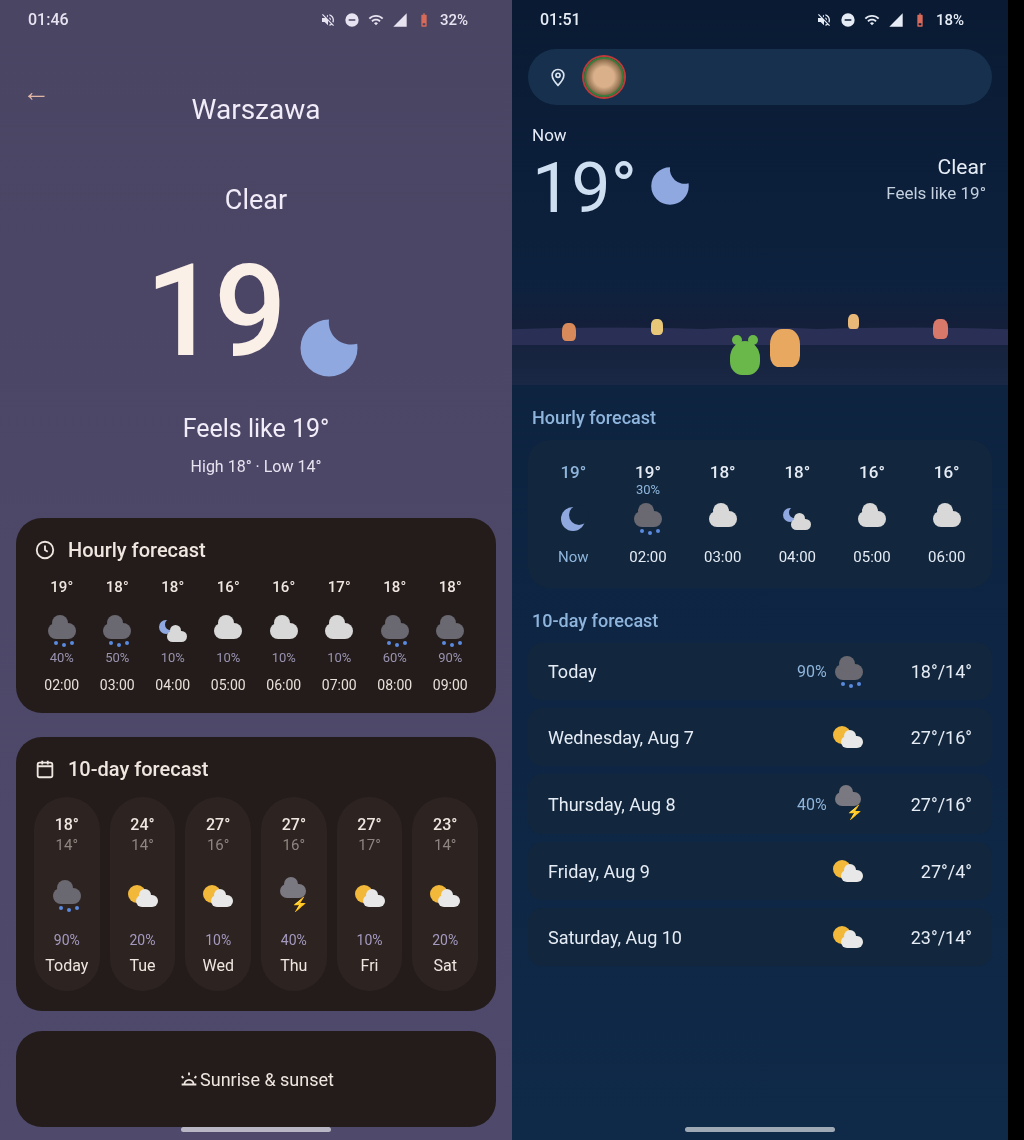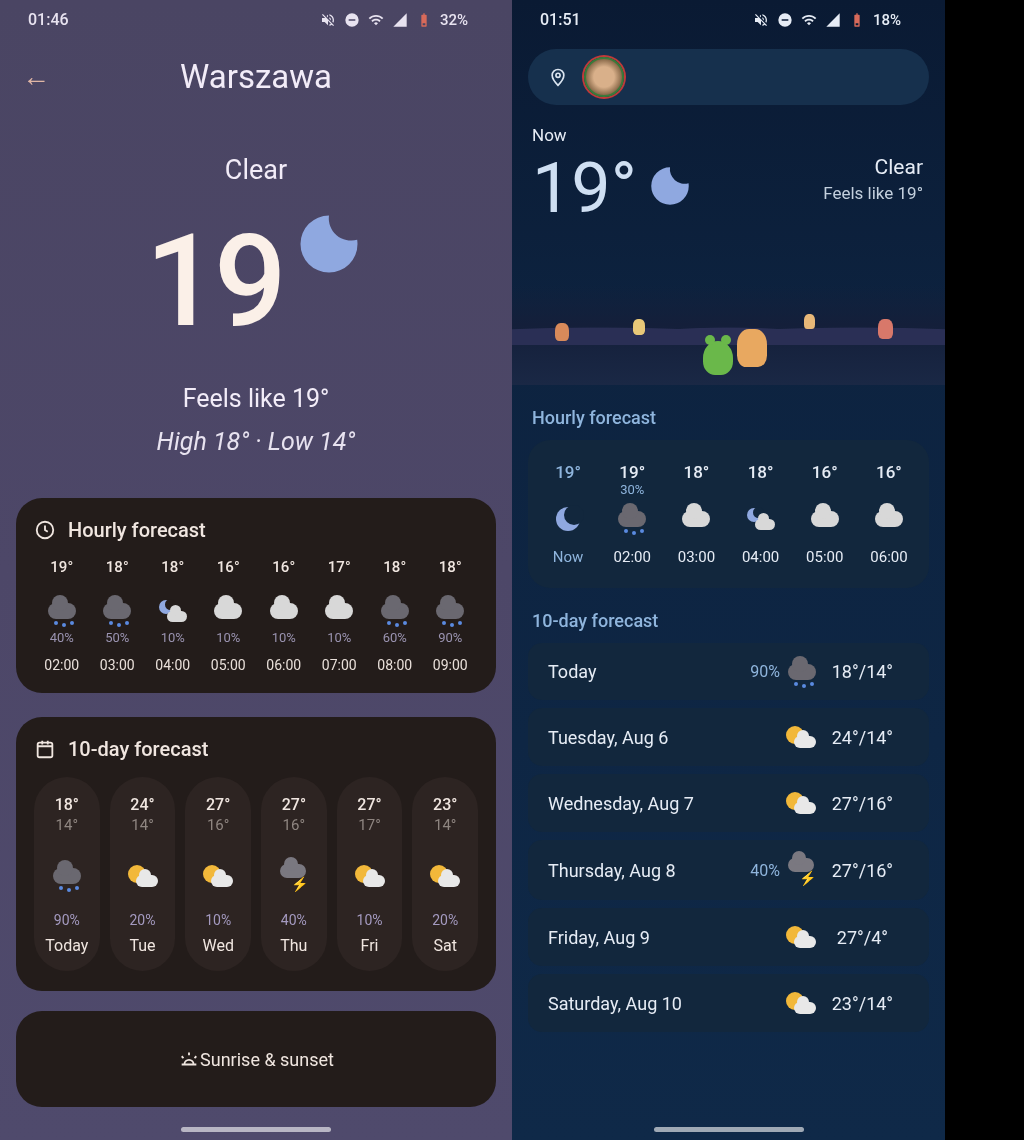--- a/index.html
+++ b/index.html
@@ -6,44 +6,44 @@
   body {
     width: 1024px;
     height: 1140px;
     display: flex;
     font-family: 'Roboto', 'Segoe UI', Arial, sans-serif;
     overflow: hidden;
     background: #000;
   }
   .pane { position: relative; height: 1140px; overflow: hidden; }
   .left { width: 512px; background: linear-gradient(180deg, #4a4563 0%, #4d4768 50%, #4f4a6c 100%); }
-  .right { width: 433px; background: linear-gradient(180deg, #0a1a33 0%, #0d2340 30%, #0f2948 100%); }
+  .right { width: 496px; background: linear-gradient(180deg, #0a1a33 0%, #0d2340 30%, #0f2948 100%); }
 
   
   .statusbar {
     display: flex; justify-content: space-between; align-items: center;
     padding: 10px 44px 4px 28px; color: #e8e3f0; font-size: 16px; font-weight: 500;
   }
   .right .statusbar { color: #e6ecf5; }
   .status-icons { display: flex; align-items: center; gap: 8px; font-size: 14px; }
   .status-icons svg { width: 16px; height: 16px; fill: currentColor; }
   .status-icons .batt-txt { font-size: 15px; }
 
   
   .l-header { display: flex; align-items: center; padding: 24px 22px 10px 22px; color: #f2ecf8; }
   .l-back { font-size: 28px; line-height: 1; cursor: pointer; color: #e0b6a5; }
-  .l-title { flex: 1; text-align: center; font-size: 33px; font-weight: 400; margin-right: 28px; }
+  .l-title { flex: 1; text-align: center; font-size: 28px; font-weight: 400; margin-right: 28px; margin-top: 36px; }
 
   .l-current { text-align: center; color: #f2ecf8; padding: 48px 0 18px 0; }
   .l-cond { font-size: 27px; font-weight: 400; margin-bottom: 20px; }
-  .l-temp-row { display: flex; justify-content: center; align-items: flex-start; gap: 8px; }
+  .l-temp-row { display: flex; justify-content: center; align-items: flex-end; gap: 8px; }
   .l-temp { font-size: 128px; font-weight: 500; letter-spacing: -4px; color: #fbf0e8; }
   .l-moon { width: 76px; height: 76px; }
   .l-feels { font-size: 25px; margin-top: 28px; }
-  .l-hilo { font-size: 25px; margin-top: 14px; color: #e8e3f0; font-style: italic; }
+  .l-hilo { font-size: 16px; margin-top: 14px; color: #e8e3f0; }
 
   .l-card {
     background: #231c1a; border-radius: 26px; margin: 24px 16px 0 16px;
     padding: 20px 18px; color: #f0e6e0;
   }
   .l-card-h { display: flex; align-items: center; gap: 12px; font-size: 20px; font-weight: 500; margin-bottom: 16px; }
   .l-hourly-row { display: flex; gap: 0; }
   .l-hour { flex: 1; text-align: center; font-size: 15px; }
   .l-hour .t { font-weight: 500; margin-bottom: 22px; }
   .l-hour .ico { height: 26px; display:flex; justify-content:center; align-items:center; }
@@ -136,21 +136,21 @@
 
   .r-daily { margin: 0 16px; }
   .r-drow {
     background: #12273d; border-radius: 14px; margin-bottom: 8px;
     padding: 18px 20px; display: flex; align-items: center;
     color: #e6ecf5; font-size: 18px;
   }
   .r-drow .d { flex: 1.3; }
   .r-drow .mid { flex: 1; display:flex; align-items:center; justify-content:flex-end; gap:8px; }
   .r-drow .p { color: #8fb5dd; font-size: 16px; }
-  .r-drow .hilo { flex: 0.8; text-align: center; }
+  .r-drow .hilo { flex: 0.8; text-align: right; }
 
   
   .ico-moon { width:24px; height:24px; border-radius:50%; background:#8fa8e0; box-shadow: inset -8px 0 0 0 rgba(0,0,0,0); position:relative; }
   .ico-moon::after{content:"";position:absolute;right:-4px;top:-2px;width:20px;height:20px;border-radius:50%;background:var(--bg,#231c1a);}
   .ico-cloud { width:28px; height:16px; background:#d8d8d8; border-radius:10px; position:relative; }
   .ico-cloud::before{content:"";position:absolute;left:4px;top:-8px;width:16px;height:16px;background:#d8d8d8;border-radius:50%;}
   .ico-cloud.dark{background:#6a6870;} .ico-cloud.dark::before{background:#6a6870;}
   .ico-rain { position:relative; }
   .ico-rain::after{content:"";position:absolute;left:6px;top:18px;width:4px;height:4px;background:#5a8ae0;border-radius:50%;box-shadow:8px 2px 0 #5a8ae0, 16px 0 0 #5a8ae0;}
   .ico-suncloud{ position:relative; width:30px; height:22px;}
@@ -506,32 +506,20 @@
         <div class="d">Today</div>
         <div class="mid">
           <span class="p">90%</span>
           <span>
             <div class="ico-cloud dark ico-rain"></div>
           </span>
         </div>
         <div class="hilo">18°/14°</div>
       </div>
       <div class="r-drow">
-        <div class="d">Tuesday, Aug 6</div>
-        <div class="mid">
-          <span>
-            <div class="ico-suncloud">
-              <div class="s"></div>
-              <div class="c"></div>
-            </div>
-          </span>
-        </div>
-        <div class="hilo">24°/14°</div>
-      </div>
-      <div class="r-drow">
         <div class="d">Wednesday, Aug 7</div>
         <div class="mid">
           <span>
             <div class="ico-suncloud">
               <div class="s"></div>
               <div class="c"></div>
             </div>
           </span>
         </div>
         <div class="hilo">27°/16°</div>

